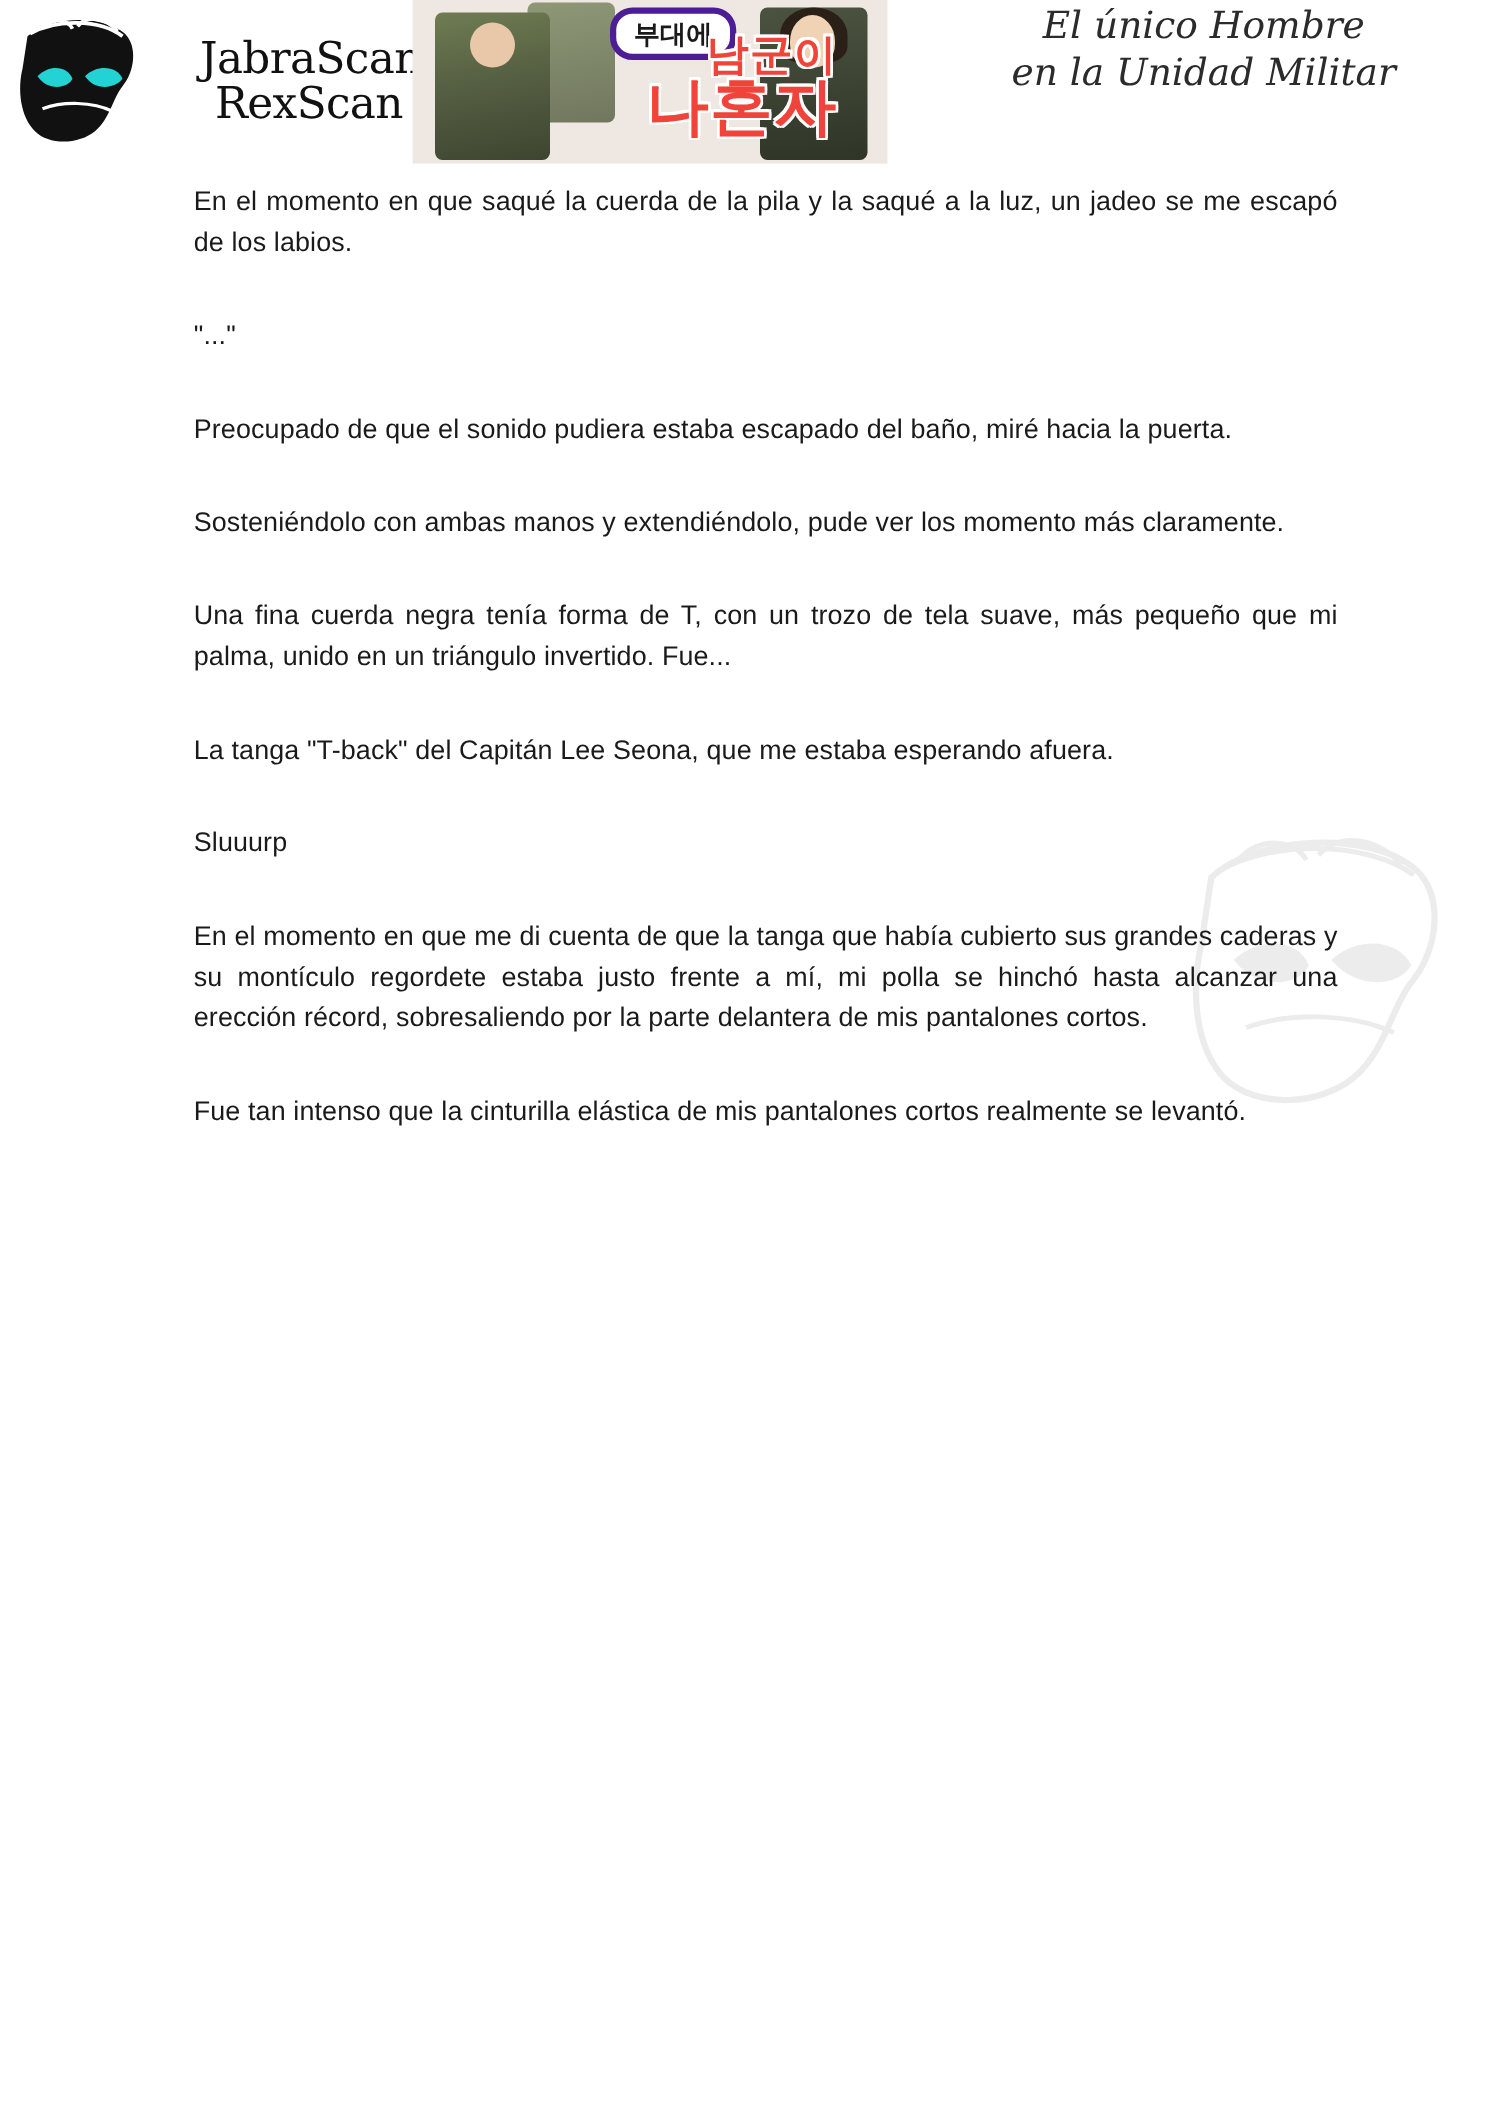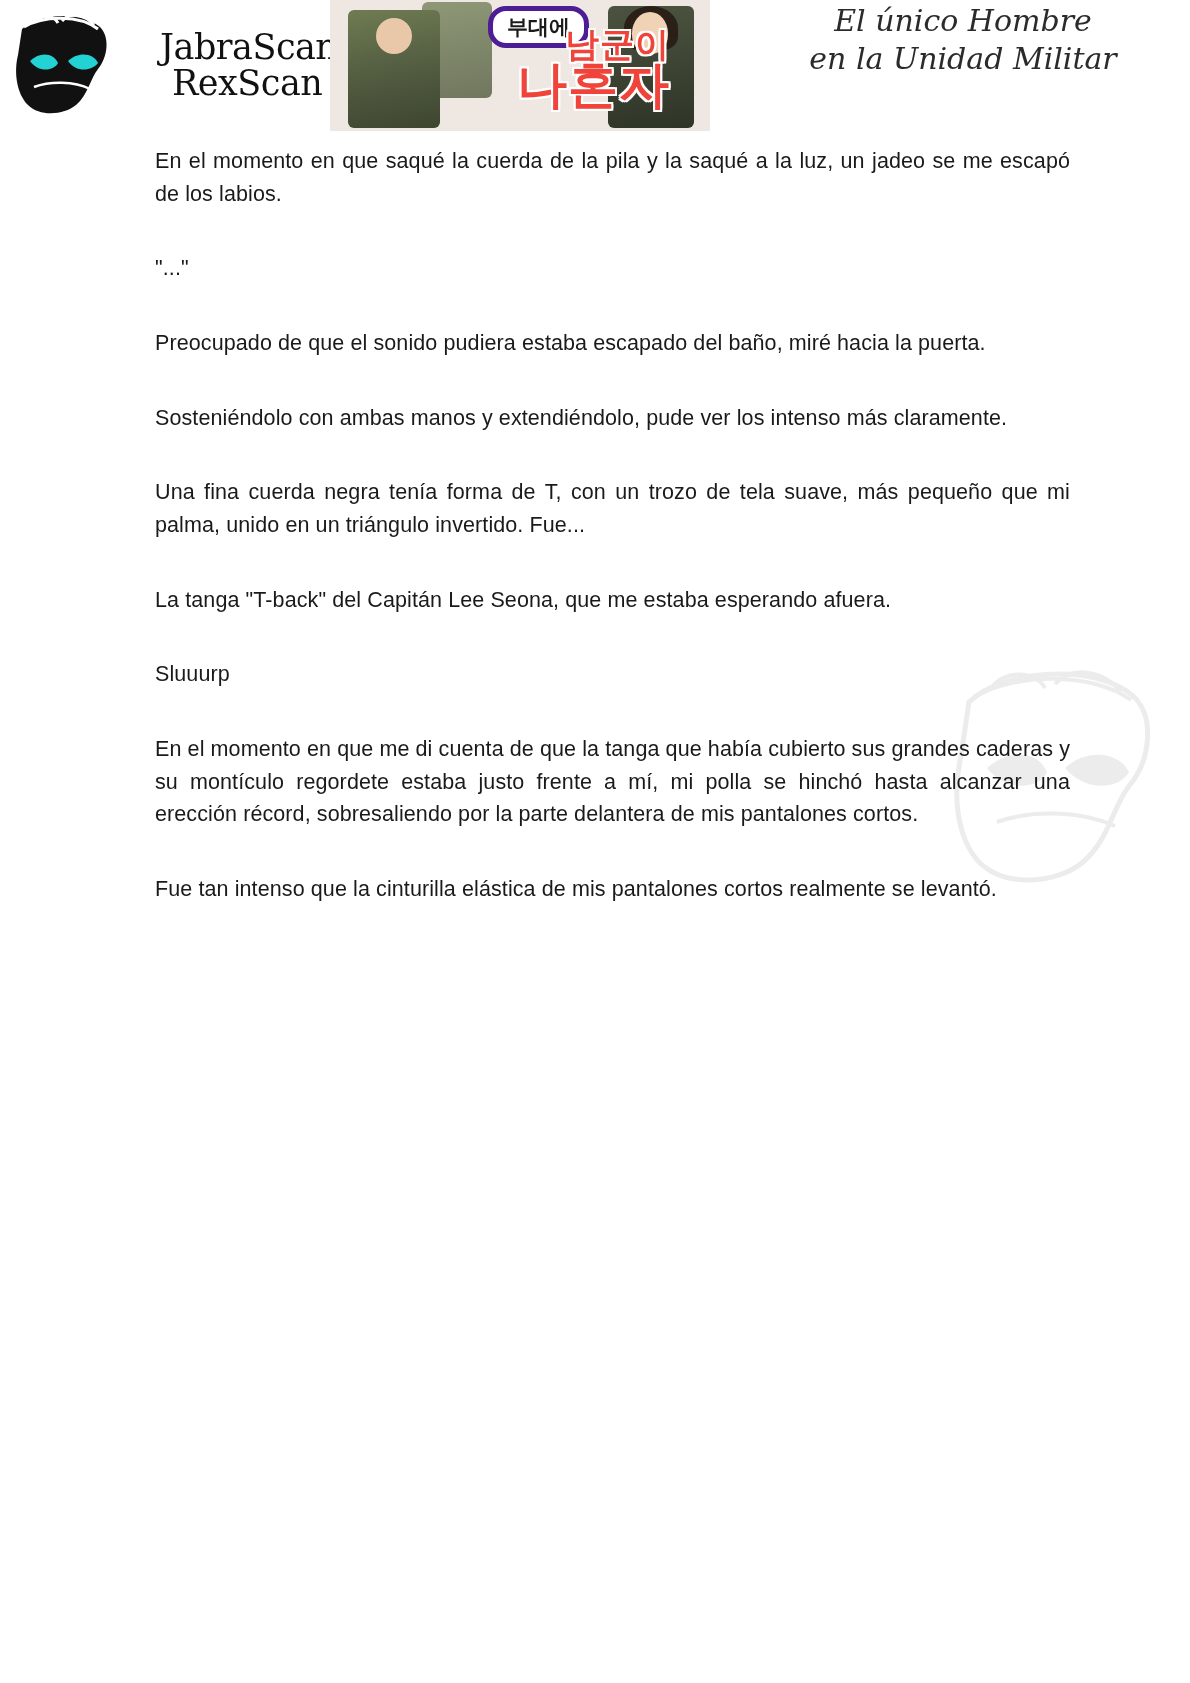--- a/index.html
+++ b/index.html
@@ -245,19 +245,19 @@
     <path d="M40 108 C62 88, 92 92, 100 112 C92 130, 58 132, 40 108 Z" fill="#8c8c8c"></path>
     <path d="M118 108 C140 88, 172 92, 182 112 C172 130, 138 132, 118 108 Z" fill="#8c8c8c"></path>
     <path d="M50 162 C84 150, 132 150, 168 166" fill="none" stroke="#8c8c8c" stroke-width="4"></path>
   </svg>
 </div>
 
 <div class="page-body">
   <p class="para">En el momento en que saqué la cuerda de la pila y la saqué a la luz, un jadeo se me escapó de los labios.</p>
   <p class="para nojustify">"..."</p>
   <p class="para">Preocupado de que el sonido pudiera estaba escapado del baño, miré hacia la puerta.</p>
-  <p class="para">Sosteniéndolo con ambas manos y extendiéndolo, pude ver los intenso más claramente.</p>
+  <p class="para">Sosteniéndolo con ambas manos y extendiéndolo, pude ver los momento más claramente.</p>
   <p class="para">Una fina cuerda negra tenía forma de T, con un trozo de tela suave, más pequeño que mi palma, unido en un triángulo invertido. Fue...</p>
   <p class="para nojustify">La tanga "T-back" del Capitán Lee Seona, que me estaba esperando afuera.</p>
   <p class="para nojustify">Sluuurp</p>
   <p class="para">En el momento en que me di cuenta de que la tanga que había cubierto sus grandes caderas y su montículo regordete estaba justo frente a mí, mi polla se hinchó hasta alcanzar una erección récord, sobresaliendo por la parte delantera de mis pantalones cortos.</p>
   <p class="para">Fue tan intenso que la cinturilla elástica de mis pantalones cortos realmente se levantó.</p>
 </div>
 
 </body></html>

